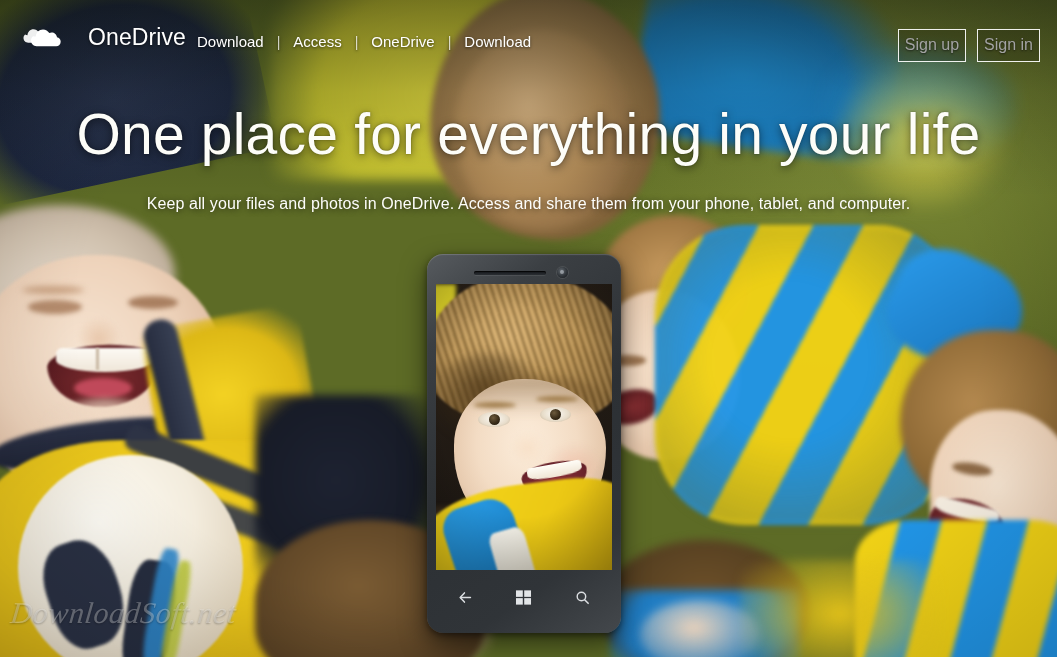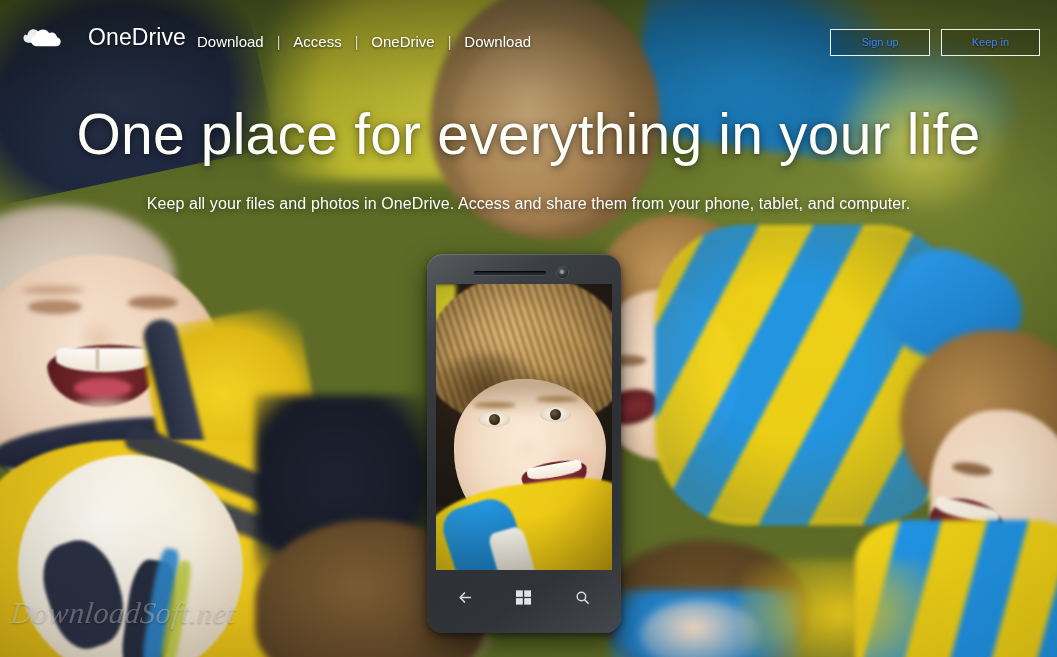--- a/index.html
+++ b/index.html
@@ -203,22 +203,22 @@
   .brand-name { color:#fff; font-size:23px; font-weight:400; letter-spacing:.1px;
     text-shadow:0 1px 3px rgba(0,0,0,.55); line-height:1; }
 
   .nav { position:absolute; left:197px; top:33px; display:flex; align-items:center;justify-content:center; }
   .nav a { color:#fff; font-size:15px; text-decoration:none; padding:0 0;
     text-shadow:0 1px 3px rgba(0,0,0,.6); white-space:nowrap; }
   .nav .sep { color:rgba(255,255,255,.75); font-size:14px; margin:0 13px;
     text-shadow:0 1px 3px rgba(0,0,0,.6); }
 
   .auth { position:absolute; right:17px; top:29px; display:flex; gap:11px; }
-  .auth .btn { color:#3b82f6; font-size:11px; border:1px solid rgba(255,255,255,.92);
-    background:rgba(0,0,0,.18); padding:6px 30px 7px; cursor:pointer; line-height:1.12;
+  .auth .btn { color:#a3a3a3; font-size:16px; border:1px solid rgba(255,255,255,.92);
+    background:rgba(0,0,0,.18); padding:6px 6px 7px; cursor:pointer; line-height:1.12;
     text-shadow:0 1px 2px rgba(0,0,0,.55); font-family:inherit; }
 
   
   .hero { position:absolute; left:0; top:0; width:100%; text-align:center; z-index:15; }
   .hero h1 { position:absolute; left:0; top:104px; width:100%;
     font-size:57px; font-weight:300; color:#fdfdf8; letter-spacing:.2px;
     text-shadow:0 2px 9px rgba(0,0,0,.55), 0 0 2px rgba(0,0,0,.35);
     line-height:1.08; font-stretch:condensed; }
   .hero p { position:absolute; left:0; top:195px; width:100%;
     font-size:16px; font-weight:400; color:#fdfdfb; letter-spacing:.1px;
@@ -398,21 +398,21 @@
       <span class="sep">|</span>
       <a href="#">Access</a>
       <span class="sep">|</span>
       <a href="#">OneDrive</a>
       <span class="sep">|</span>
       <a href="#">Download</a>
     </nav>
 
     <div class="auth">
       <button class="btn">Sign up</button>
-      <button class="btn">Keep in</button>
+      <button class="btn">Sign in</button>
     </div>
   </div>
 
   <div class="hero">
     <h1>One place for everything in your life</h1>
     <p>Keep all your files and photos in OneDrive. Access and share them from your phone, tablet, and computer.</p>
   </div>
 
   <div class="phone">
     <div class="phone-top">

